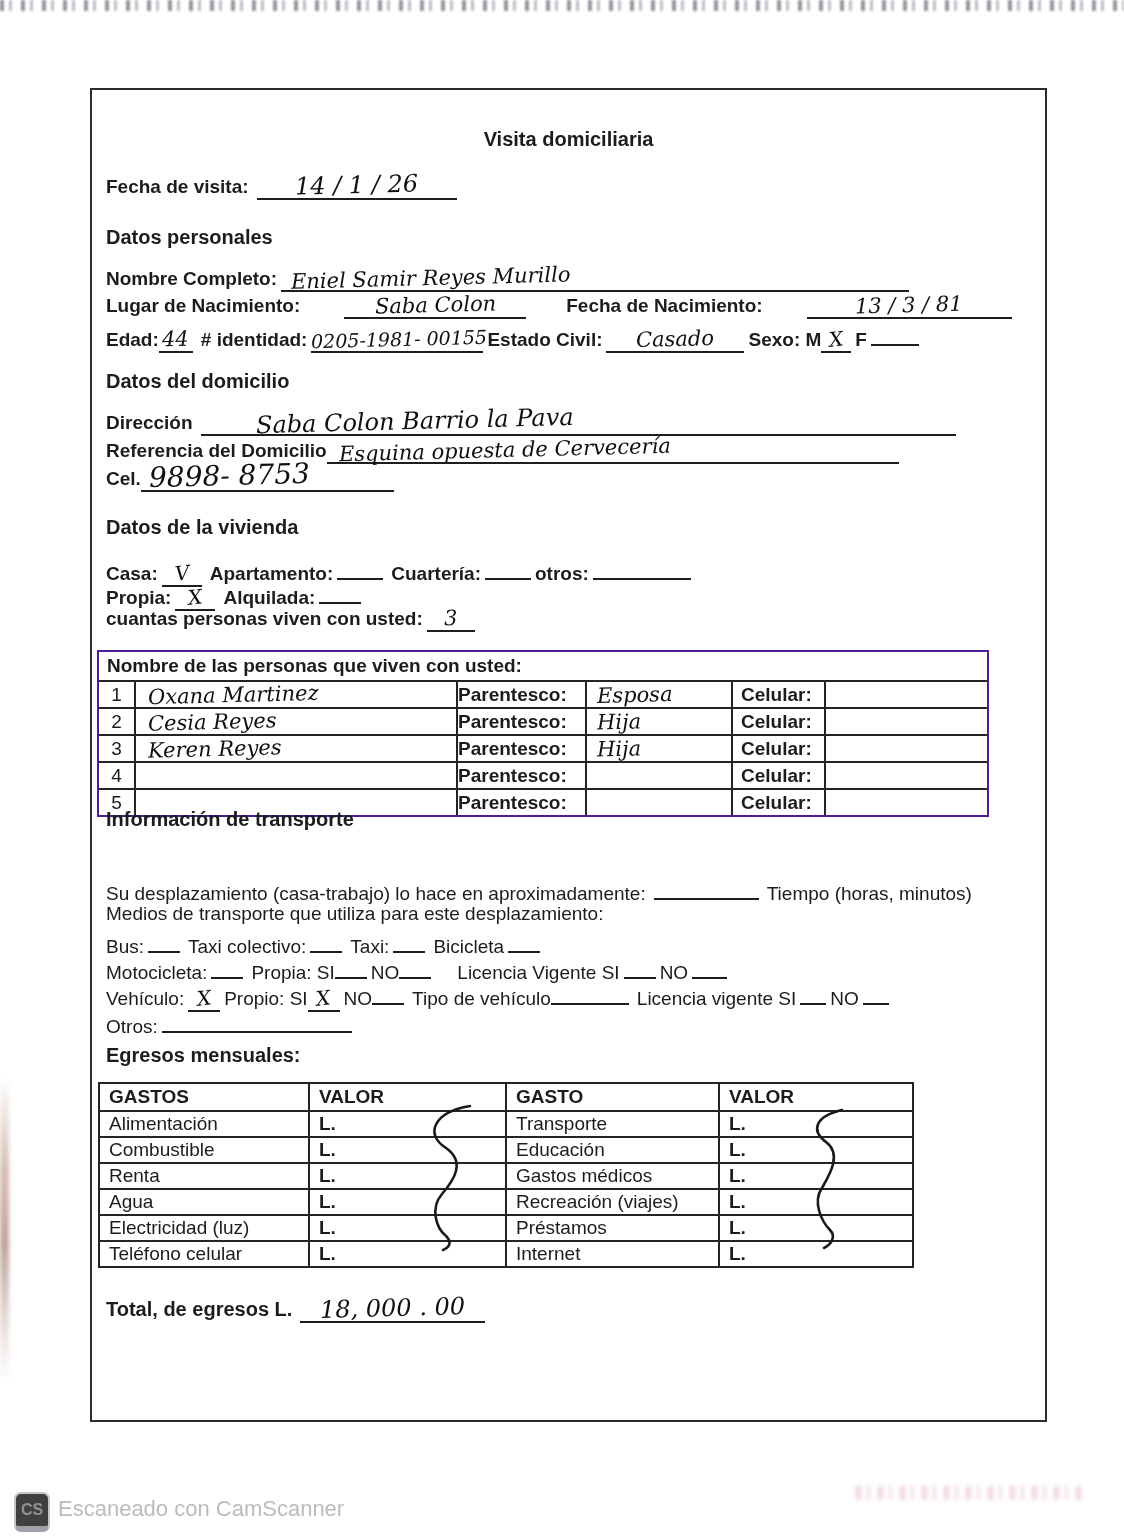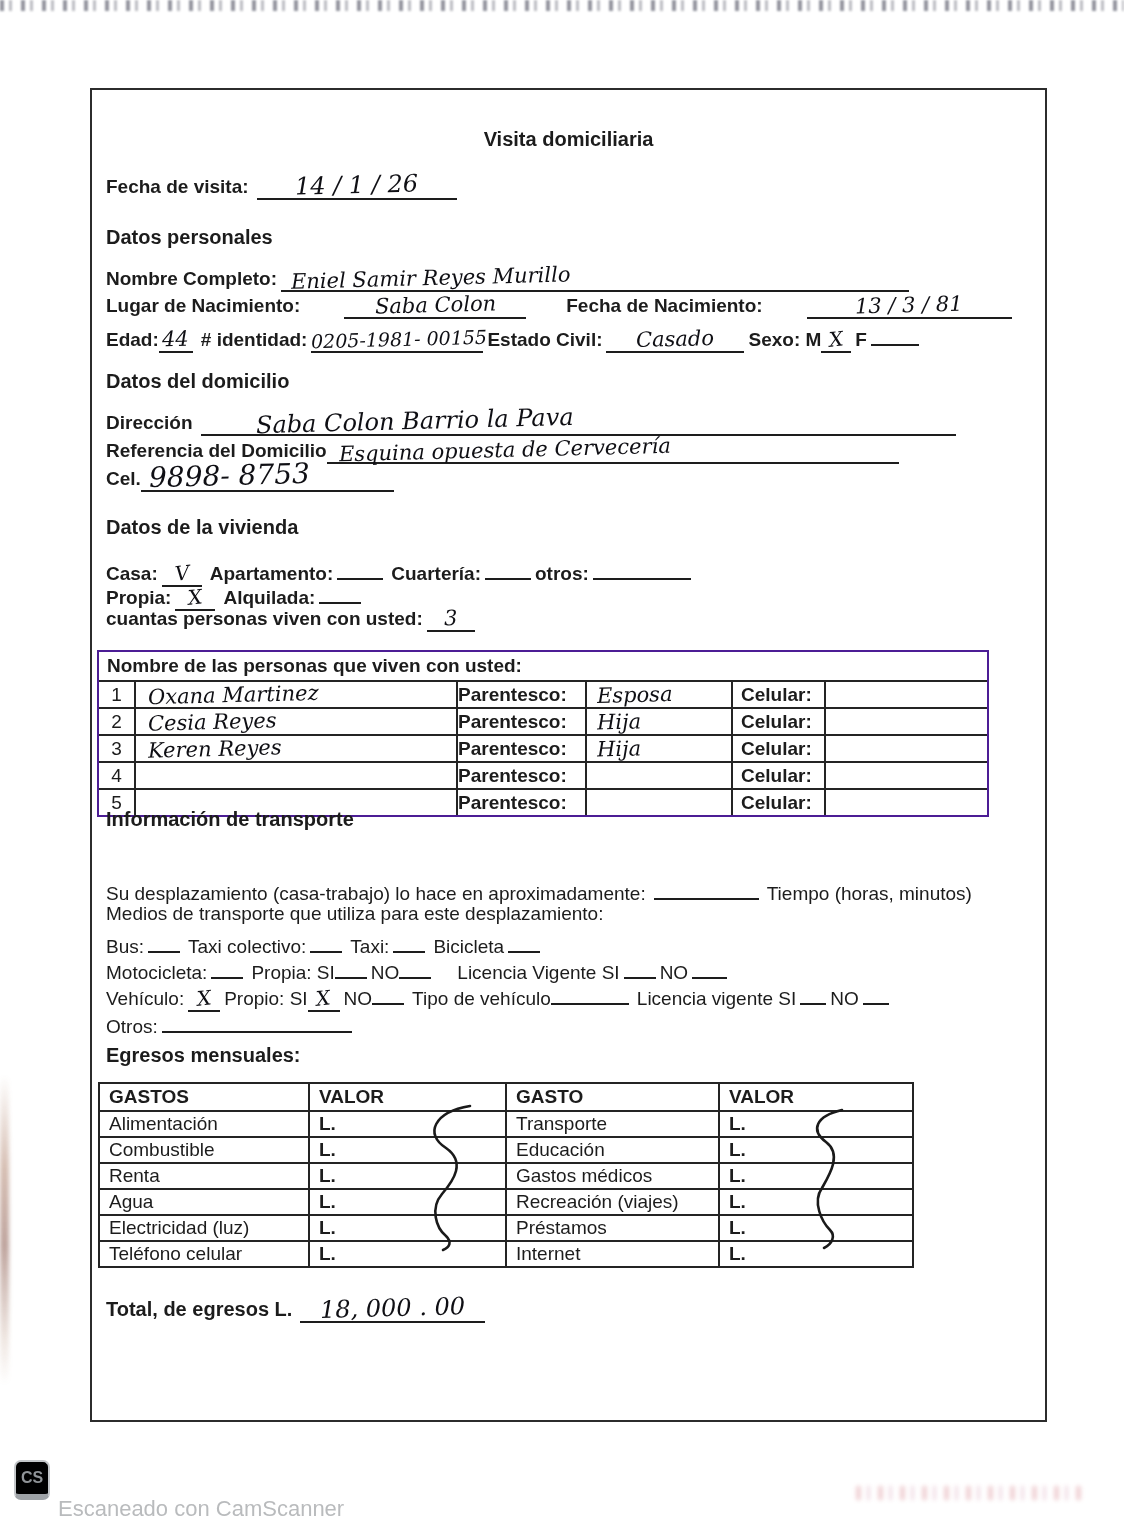--- a/index.html
+++ b/index.html
@@ -47,21 +47,21 @@
   .t2{position:absolute;left:6px;top:992px;width:812px;border:2px solid #242424;}
   .t2-grid{display:grid;grid-template-columns:210px 197px 213px 1fr;}
   .t2-grid > div{height:24px;border-bottom:2px solid #242424;border-right:2px solid #242424;
      display:flex;align-items:center;padding-left:9px;font-size:19px;}
   .t2-grid > div.lastcol{border-right:none;}
   .t2-grid > div.lastrow{border-bottom:none;}
   .t2-grid > div.hdr{font-weight:bold;height:26px;}
   .squiggles{position:absolute;left:6px;top:992px;pointer-events:none;}
 
   
-  .cs-badge{position:absolute;left:14px;top:1460px;width:32px;height:32px;background:#000000;
+  .cs-badge{position:absolute;left:14px;top:1492px;width:32px;height:32px;background:#404040;
      border:2px solid #c3c6c9;border-bottom:6px solid #9ea2a6;border-radius:7px;
      display:flex;align-items:center;justify-content:center;
      font-weight:bold;font-size:16px;color:#8f9397;}
   .cs-text{position:absolute;left:58px;top:1496px;font-size:22px;color:#b9bbbd;}
 </style>
 </head>
 <body>
 
 <div class="page">
 

